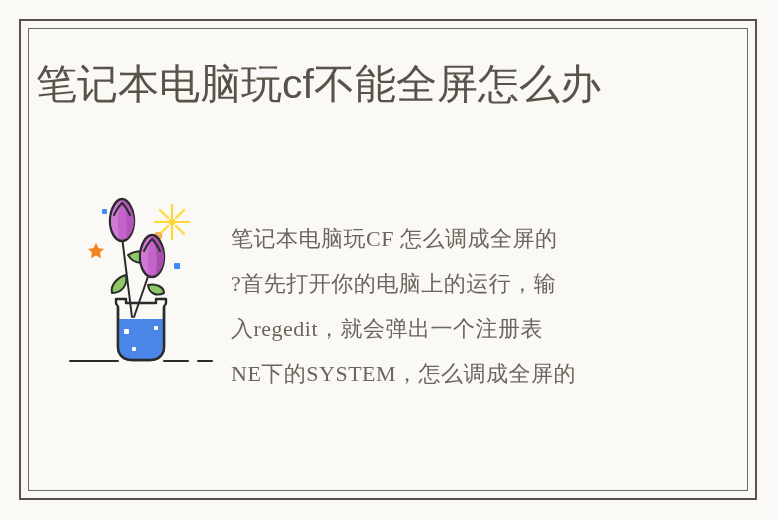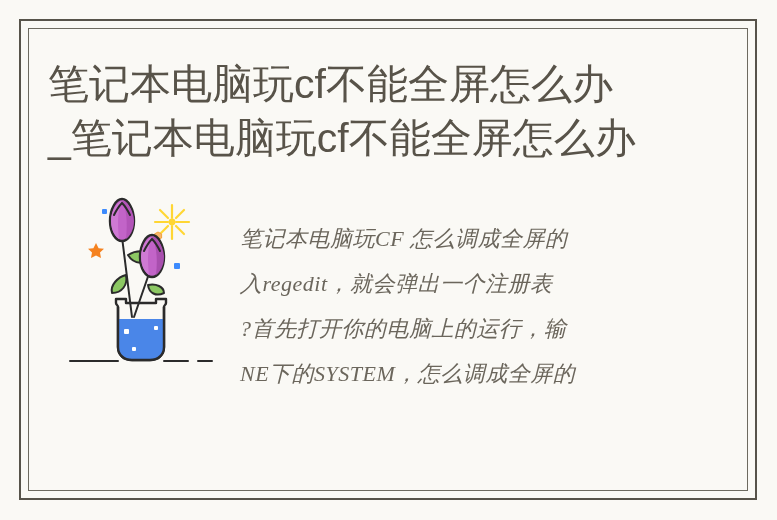--- a/index.html
+++ b/index.html
@@ -37,21 +37,21 @@
     top: 28px;
     width: 720px;
     height: 463px;
     border: 1px solid #6d6a60;
     box-sizing: border-box;
   }
 
   
   #title-block {
     position: absolute;
-    left: 48px;
+    left: 36px;
     top: 57px;
     width: 660px;
   }
   .title-line {
     font-family: "Liberation Sans", "DejaVu Sans", sans-serif;
     font-size: 41px;
     line-height: 54px;
     color: #585349;
     letter-spacing: 0px;
     white-space: nowrap;
@@ -63,45 +63,43 @@
     left: 60px;
     top: 195px;
     width: 160px;
     height: 180px;
   }
   #illustration svg { display: block; }
 
   
   #body-text {
     position: absolute;
-    left: 240px;
+    left: 231px;
     top: 216px;
     width: 436px;
-    font-style: italic;
   }
   .body-line {
     font-family: "Liberation Serif", "DejaVu Serif", serif;
     font-size: 22px;
     line-height: 45px;
     color: #6b665c;
     letter-spacing: 0.5px;
     white-space: nowrap;
   }
 </style>
 </head>
 <body>
 
 <div id="card">
 
   <div id="frame-outer"></div>
   <div id="frame-inner"></div>
 
   <div id="title-block">
     <div class="title-line">笔记本电脑玩cf不能全屏怎么办</div>
-    <div class="title-line">_笔记本电脑玩cf不能全屏怎么办</div>
   </div>
 
   <div id="illustration">
     <svg width="160" height="180" viewBox="0 0 160 180" xmlns="http://www.w3.org/2000/svg">
 
       <g stroke="#ffd633" stroke-width="2.2" stroke-linecap="round" fill="none">
         <line x1="112" y1="10" x2="112" y2="23"></line>
         <line x1="112" y1="31" x2="112" y2="44"></line>
         <line x1="95" y1="27" x2="108" y2="27"></line>
         <line x1="116" y1="27" x2="129" y2="27"></line>
@@ -164,18 +162,18 @@
         <line x1="10" y1="166" x2="58" y2="166"></line>
         <line x1="104" y1="166" x2="128" y2="166"></line>
         <line x1="138" y1="166" x2="152" y2="166"></line>
       </g>
 
     </svg>
   </div>
 
   <div id="body-text">
     <div class="body-line">笔记本电脑玩CF 怎么调成全屏的</div>
+    <div class="body-line">?首先打开你的电脑上的运行，输</div>
     <div class="body-line">入regedit，就会弹出一个注册表</div>
-    <div class="body-line">?首先打开你的电脑上的运行，输</div>
     <div class="body-line">NE下的SYSTEM，怎么调成全屏的</div>
   </div>
 
 </div>
 
 </body></html>

